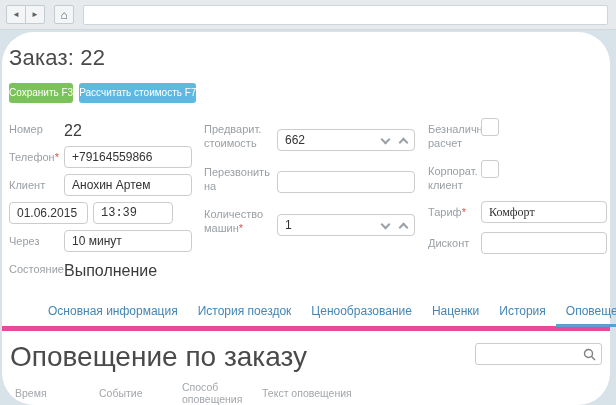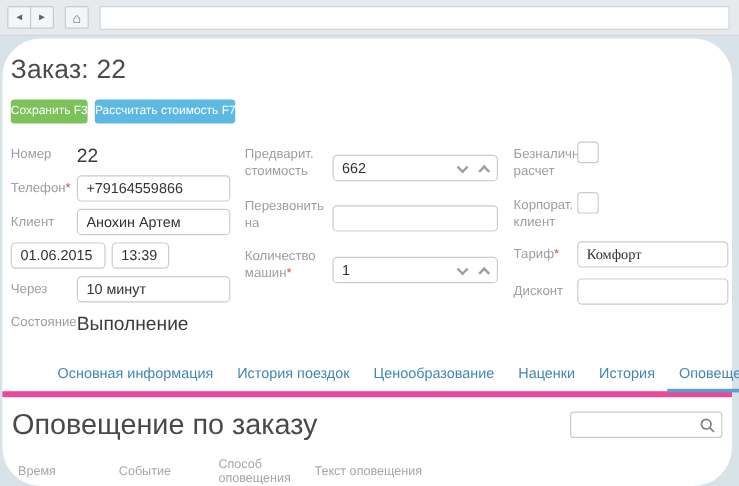--- a/index.html
+++ b/index.html
@@ -54,21 +54,21 @@
   .req { color:#d9534f; font-size:11px; }
   .txtval { font-size:16px; color:#3b3b3b; padding-top:4px; }
   input.fld {
     height:22px; border:1px solid #ccc; border-radius:4px;
     font-size:12px; color:#333; padding:0 7px; outline:none;
     font-family:inherit; background:#fff;
   }
   .col1 .flabel { width:55px; }
   .col1 input.wide { width:128px; }
   .col1 input.date { width:79px; margin-right:5px; }
-  .col1 input.time { width:48px; }
+  .col1 input.time { width:80px;font-family:Liberation Mono, monospace; }
   .col2 { margin-left:12px; }
   .col2 .flabel { width:73px; }
   .col2 .frow { margin-bottom:10px;align-items:flex-end; }
   .stepper { position:relative; }
   .stepper input { width:138px; }
   .chev {
     position:absolute; width:7px; height:7px; top:7px; cursor:pointer;
     border-left:2px solid #9aa0a5; border-bottom:2px solid #9aa0a5;
   }
   .chev.down { right:26px; transform:rotate(-45deg); }
@@ -87,21 +87,21 @@
     padding-left:36px;
   }
   .tab {
     font-size:12px; color:#4287b8; padding:5px 10px 6px;
     border-bottom:3px solid transparent; margin-bottom:-1px; cursor:pointer;
     white-space:nowrap;
   }
   .tab.active { border-bottom-color:#5b9ecf; }
   
   .sect-head { position:relative; margin:10px 8px 0 8px; height:30px; }
-  .sect-title { font-size:24px; font-weight:400; color:#4a4a4a; }
+  .sect-title { font-size:28px; font-weight:400; color:#4a4a4a; }
   .search-wrap { position:absolute; right:0; top:2px; }
   .search-input {
     width:127px; height:22px; border:1px solid #ccc; border-radius:3px;
     padding:0 22px 0 7px; font-size:11px; outline:none; font-family:inherit;
   }
   .search-icon { position:absolute; right:6px; top:5px; cursor:pointer; }
   table.ntable {
     margin:6px 8px 0 8px; width:calc(100% - 16px); border-collapse:collapse;
   }
   .ntable th {

